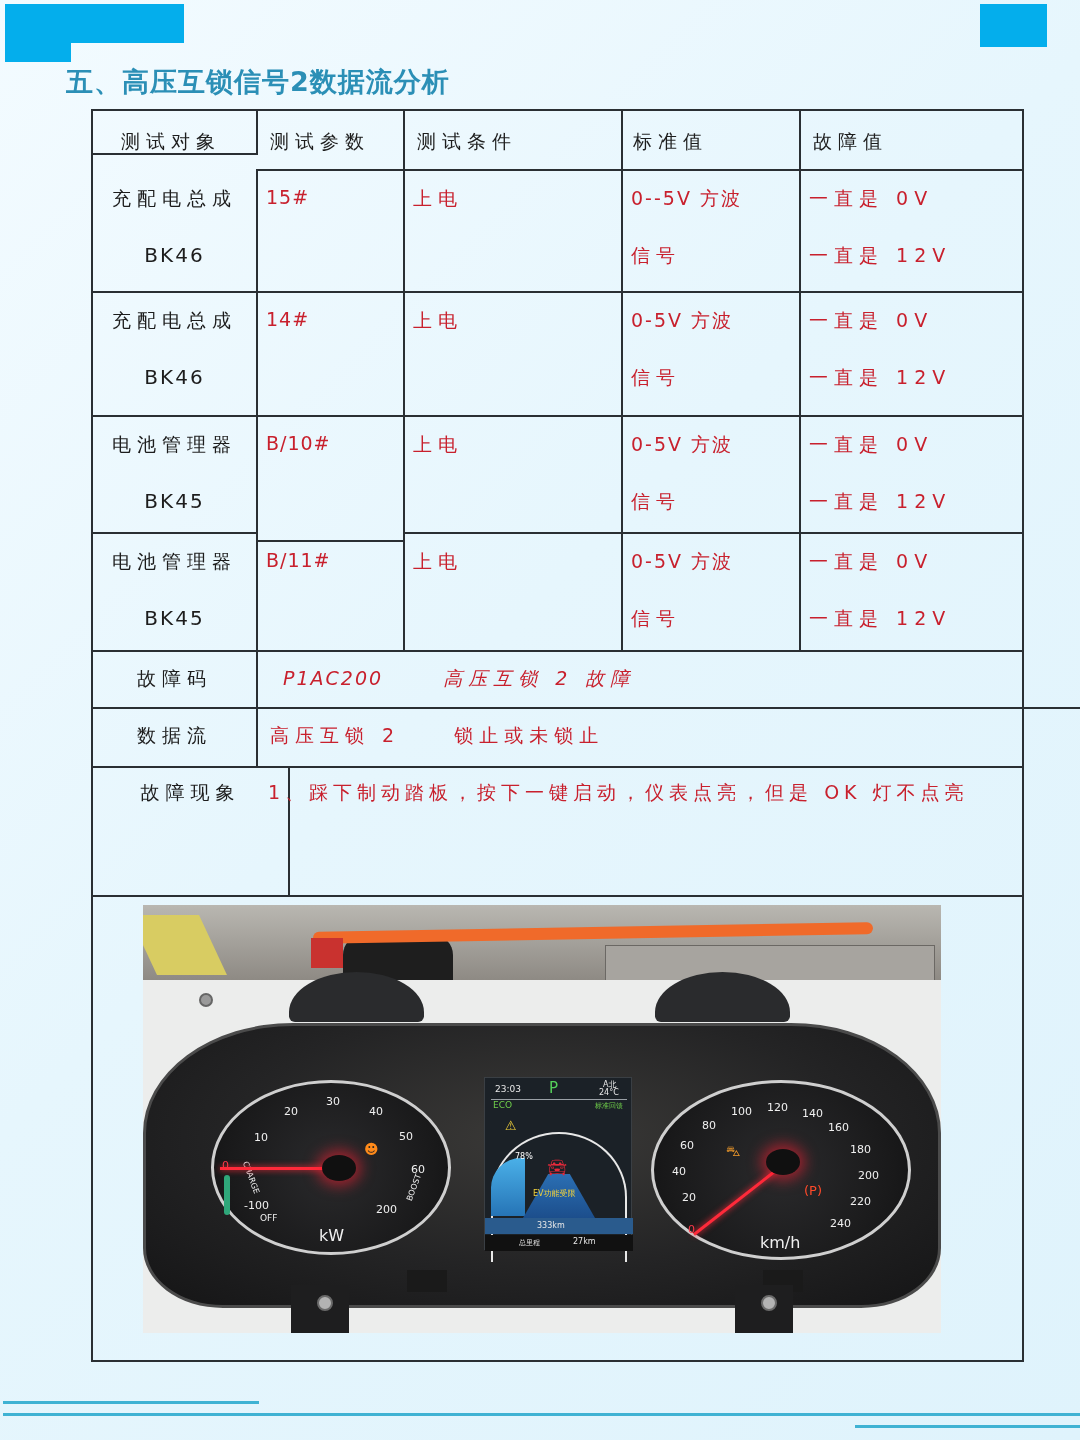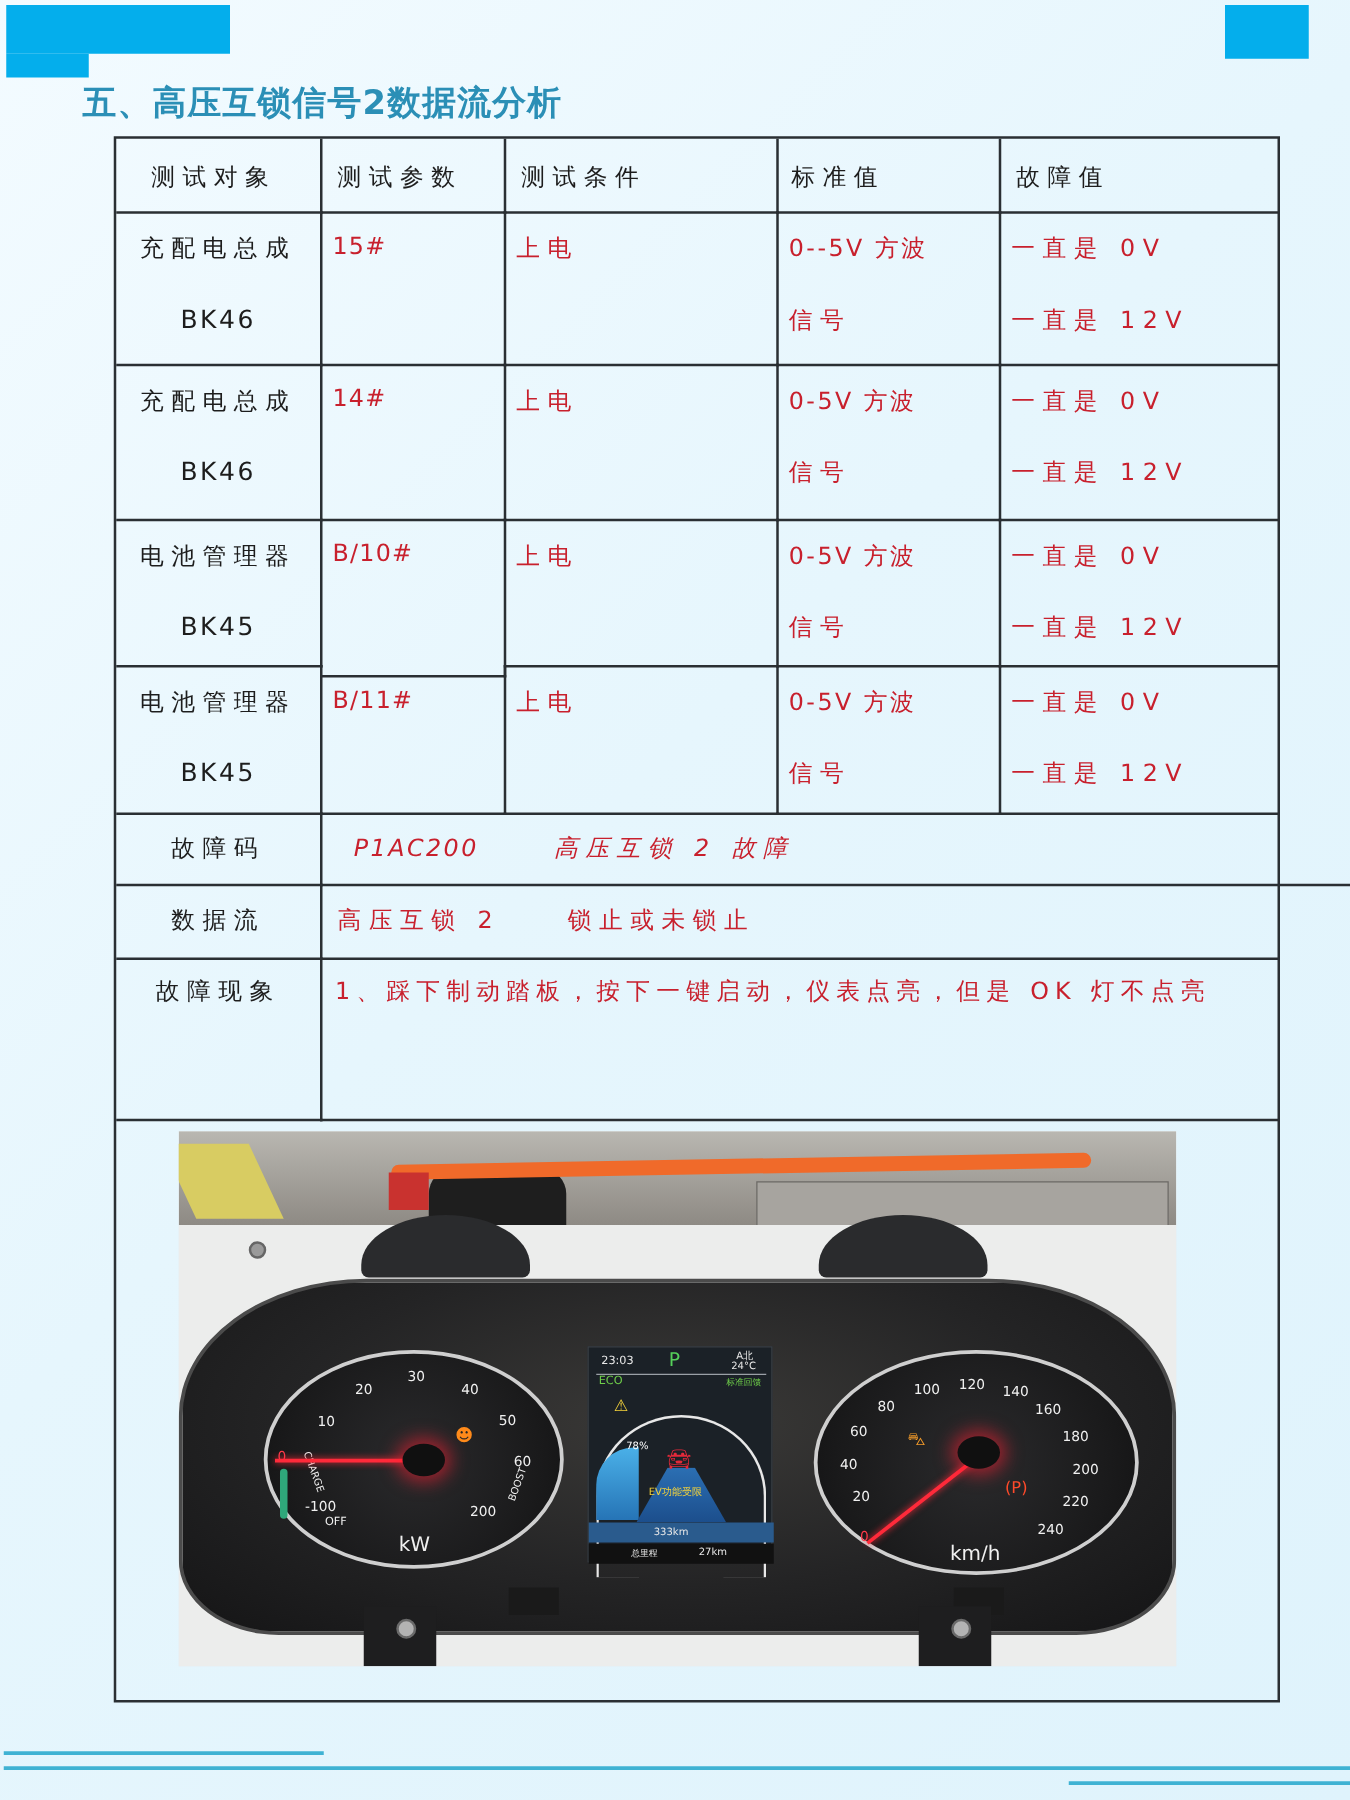--- a/index.html
+++ b/index.html
@@ -65,21 +65,21 @@
   }
   .gauge-left { left: 68px; top: 175px; width: 240px; height: 175px; }
   .gauge-right { left: 508px; top: 175px; width: 260px; height: 180px; }
   .tick { position: absolute; color: #f0f0f0; font-size: 11px; letter-spacing: 0; }
   .needle { position: absolute; height: 3px; background: #ff2a3a; box-shadow: 0 0 6px #ff2a3a; transform-origin: left center; }
   .hub { position: absolute; width: 34px; height: 26px; border-radius: 50%; background: #101010; box-shadow: 0 0 14px 5px rgba(255,30,50,.55); }
   .unit { position: absolute; color: #f0f0f0; font-size: 16px; letter-spacing: 0; }
   .warn-lamp { position: absolute; font-size: 14px; }
 
   .center-screen {
-    position: absolute; left: 327px; top: 172px; width: 148px; height: 173px;
+    position: absolute; left: 341px; top: 172px; width: 148px; height: 173px;
     background: #1b2127; border: 1px solid #3a3f44;
   }
   .cs-row { position: absolute; font-size: 9px; letter-spacing: 0; }
   .cs-arc { position: absolute; left: 6px; top: 54px; width: 136px; height: 130px; border-radius: 50% 50% 0 0; border: 2px solid #e8e8e8; border-bottom: none; }
   .cs-charge { position: absolute; left: 6px; top: 80px; width: 34px; height: 58px; border-radius: 30px 0 0 0; background: linear-gradient(180deg,#4ab0e8,#2674b6); }
   .cs-road { position: absolute; left: 38px; top: 96px; width: 72px; height: 44px; background: linear-gradient(180deg,#2b6fb3,#1c4e8c); clip-path: polygon(35% 0, 65% 0, 100% 100%, 0 100%); }
   .cs-band { position: absolute; left: 0; top: 140px; width: 148px; height: 16px; background: #2a5b8d; }
   .cs-bottom { position: absolute; left: 0; top: 157px; width: 148px; height: 16px; background: #111; }
 
   .bracket { position: absolute; top: 380px; width: 58px; height: 48px; background: #1e1e1f; }
@@ -92,21 +92,21 @@
 <body>
 
 <div class="deco-top-left-a"></div>
 <div class="deco-top-left-b"></div>
 <div class="deco-top-right"></div>
 
 <h1 class="page-title">五、高压互锁信号2数据流分析</h1>
 
 <div class="doc-table">
 
-  <div class="cell hdr black" style="left:0;top:0;width:165px;height:60px;">测试对象</div>
+  <div class="cell hdr black" style="left:0;top:0;width:165px;height:44px;">测试对象</div>
   <div class="cell hdr black" style="left:310px;top:0;width:220px;height:60px;padding-left:14px;">测试条件</div>
   <div class="cell hdr black" style="left:163px;top:0;width:149px;height:60px;padding-left:14px;">测试参数</div>
   <div class="cell hdr black" style="left:528px;top:0;width:180px;height:60px;padding-left:12px;">标准值</div>
   <div class="cell hdr black noright" style="left:706px;top:0;width:225px;height:60px;padding-left:14px;">故障值</div>
 
   <div class="cell obj black" style="left:0;top:58px;width:165px;height:124px;">
     <span class="l1">充配电总成</span>
     <span class="l2">BK46</span>
   </div>
   <div class="cell red val" style="left:163px;top:58px;width:149px;height:124px;">
@@ -188,21 +188,21 @@
     <span>高压互锁 2 故障</span>
   </div>
 
   <div class="cell black single" style="left:0;top:596px;width:165px;height:61px;text-align:center;">数据流</div>
   <div class="cell red single noright" style="left:163px;top:596px;width:768px;height:61px;padding-left:14px;">
     <span>高压互锁 2</span>
     <span style="display:inline-block;width:30px;"></span>
     <span>锁止或未锁止</span>
   </div>
 
-  <div class="cell black single" style="left:0;top:655px;width:165px;height:131px;text-align:center;padding-top:14px;">故障现象</div>
+  <div class="cell black single" style="left:0;top:655px;width:197px;height:131px;text-align:center;padding-top:14px;">故障现象</div>
   <div class="cell red noright" style="left:163px;top:655px;width:768px;height:131px;">
     <span style="position:absolute;left:12px;top:14px;white-space:nowrap;letter-spacing:5px;">1、踩下制动踏板，按下一键启动，仪表点亮，但是 OK 灯不点亮</span>
   </div>
 
 </div>
 
 <div class="photo">
   <div class="bench"></div>
   <div class="strip"></div>
   <div class="darkhole"></div>

